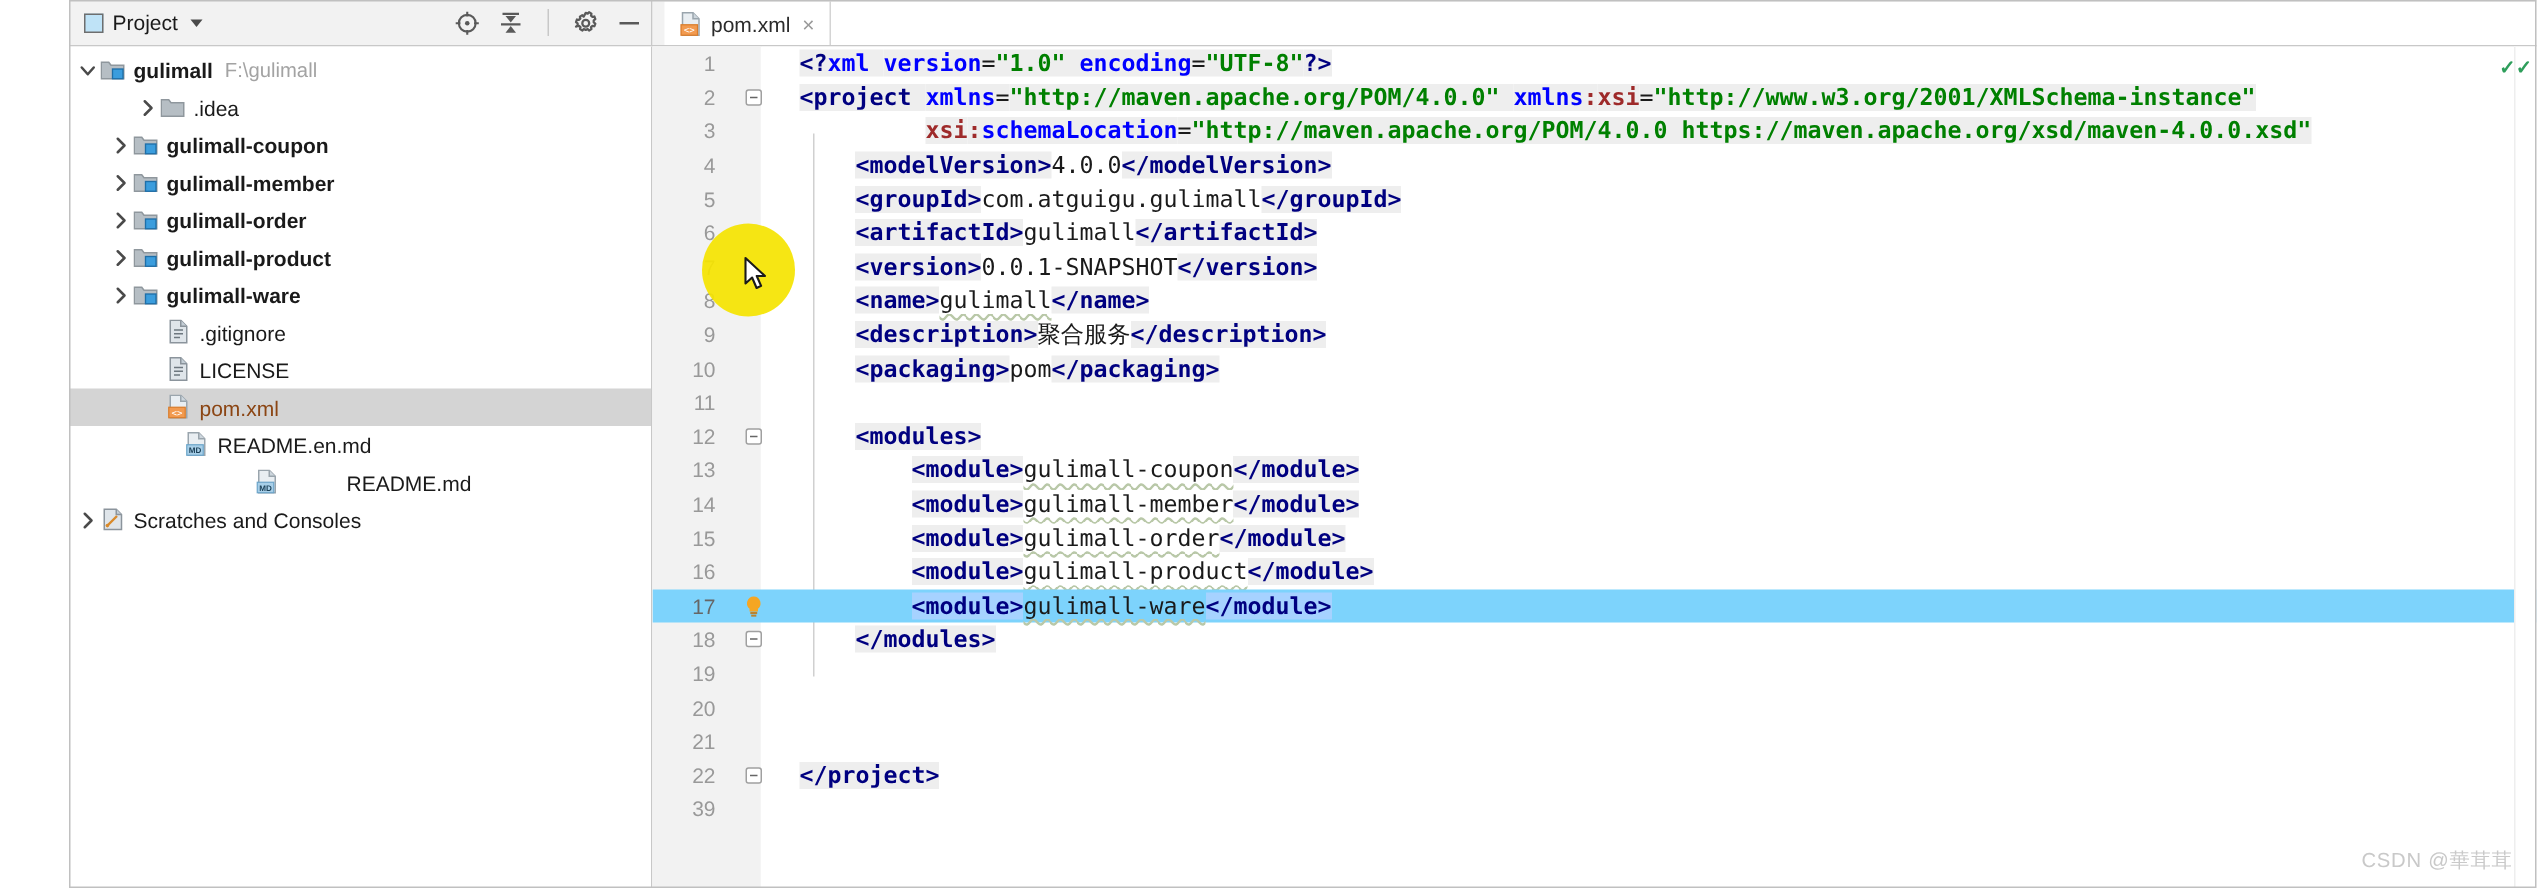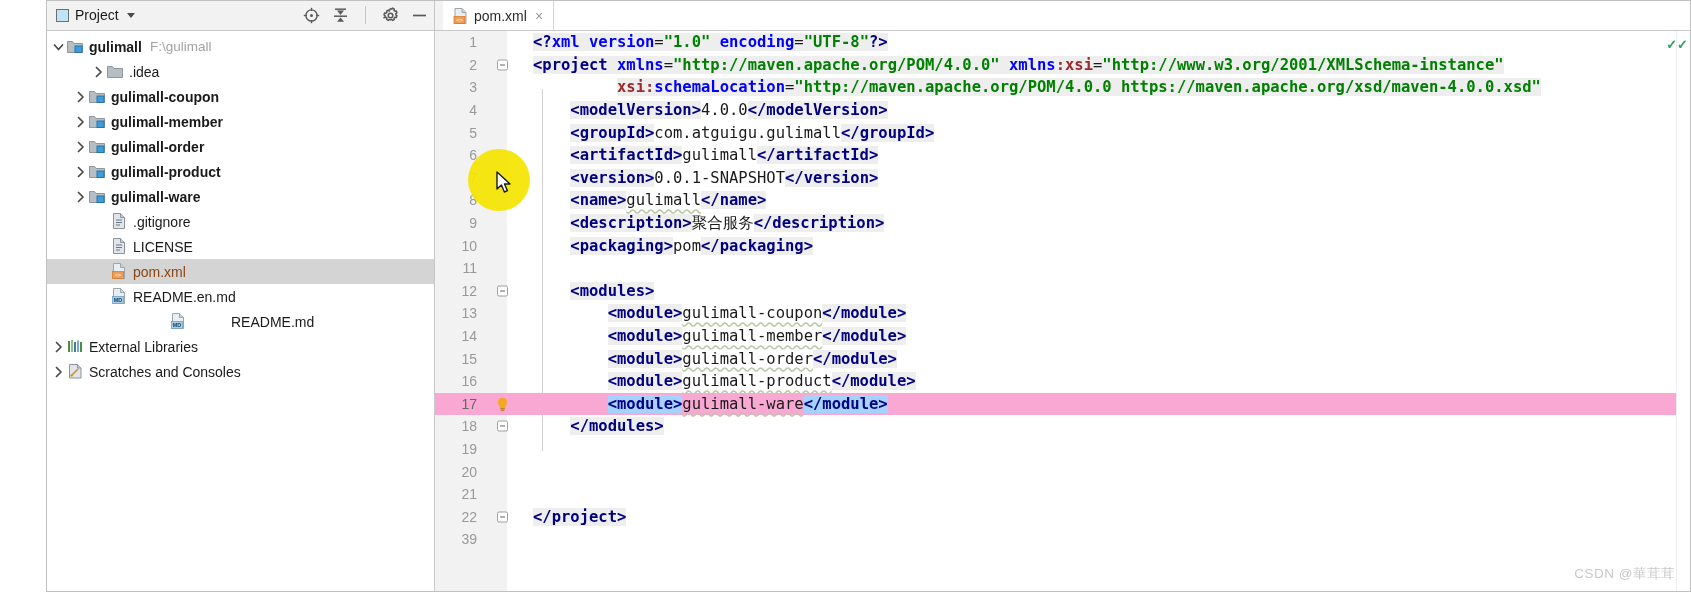--- a/index.html
+++ b/index.html
@@ -89,21 +89,21 @@
   .gutter2{
     position:absolute;left:72px;top:0;bottom:0;width:26px;background:#ffffff;
   }
   .codepane{position:absolute;left:0;right:0;top:0;bottom:0;}
   .lnrow{
     position:relative;height:22.6px;display:flex;align-items:center;
     font-family:"DejaVu Sans Mono","Liberation Mono",monospace;
     font-size:15.5px;
     white-space:pre;
   }
-  .lnrow.cur{background:#f9a8d4;}
+  .lnrow.cur{background:#7dd3fc;}
   .lnum{
     width:52px;flex:0 0 52px;text-align:right;
     color:#999999;font-size:14px;
     font-family:"Liberation Sans",sans-serif;
     padding-right:10px;box-sizing:border-box;
   }
   .lnrow.cur .lnum{color:#666666;}
   .gutterfold{width:36px;flex:0 0 36px;position:relative;}
   .code{padding-left:10px;position:relative;}
 
@@ -353,21 +353,21 @@
           <span class="ficon">
             <svg viewBox="0 0 16 17" width="16" height="17">
               <path d="M2.5 0.5h7l4 4v11h-11z" fill="#e9eef2" stroke="#9aa5ad" stroke-width="1"></path>
               <path d="M9.5 0.5v4h4" fill="#cdd6dd" stroke="#9aa5ad" stroke-width="1"></path>
               <rect x="1.5" y="8.5" width="11" height="7" fill="#f29a4f" stroke="#d97c2b" stroke-width="0.8"></rect>
               <text x="7" y="14.2" font-size="6" fill="#ffffff" text-anchor="middle" font-family="DejaVu Sans Mono, monospace">&lt;&gt;</text>
             </svg>
           </span>
           <span class="rlabel sel">pom.xml</span>
         </div>
-        <div class="row" style="padding-left: 48px;">
+        <div class="row" style="padding-left: 60px;">
           <span class="arrow"></span>
           <span class="ficon">
             <svg viewBox="0 0 16 17" width="16" height="17">
               <path d="M2.5 0.5h7l4 4v11h-11z" fill="#e9eef2" stroke="#9aa5ad" stroke-width="1"></path>
               <path d="M9.5 0.5v4h4" fill="#cdd6dd" stroke="#9aa5ad" stroke-width="1"></path>
               <rect x="1.5" y="8.5" width="11" height="7" fill="#a8cfe8" stroke="#6ba4c9" stroke-width="0.8"></rect>
               <text x="7" y="14.3" font-size="5.4" fill="#1a3f57" text-anchor="middle" font-family="Liberation Sans, sans-serif" font-weight="bold">MD</text>
             </svg>
           </span>
           <span class="rlabel">README.en.md</span>
@@ -376,37 +376,20 @@
           <span class="arrow"></span>
           <span class="ficon">
             <svg viewBox="0 0 16 17" width="16" height="17">
               <path d="M2.5 0.5h7l4 4v11h-11z" fill="#e9eef2" stroke="#9aa5ad" stroke-width="1"></path>
               <path d="M9.5 0.5v4h4" fill="#cdd6dd" stroke="#9aa5ad" stroke-width="1"></path>
               <rect x="1.5" y="8.5" width="11" height="7" fill="#a8cfe8" stroke="#6ba4c9" stroke-width="0.8"></rect>
               <text x="7" y="14.3" font-size="5.4" fill="#1a3f57" text-anchor="middle" font-family="Liberation Sans, sans-serif" font-weight="bold">MD</text>
             </svg>
           </span>
           <span class="rlabel">README.md</span>
-        </div>
-        <div class="row" style="padding-left: 4px;">
-          <span class="arrow">
-            <svg viewBox="0 0 13 14" width="13" height="14">
-              <polyline points="4.5,2.5 9,7 4.5,11.5" fill="none" stroke="#4a4a4a" stroke-width="1.7" stroke-linecap="round" stroke-linejoin="round"></polyline>
-            </svg>
-          </span>
-          <span class="ficon">
-            <svg viewBox="0 0 17 17" width="17" height="17">
-              <rect x="1" y="3" width="2" height="11" fill="#4a8f3c"></rect>
-              <rect x="4" y="2" width="2" height="12" fill="#8fc47a"></rect>
-              <rect x="7" y="4" width="2" height="10" fill="#3d7bb5"></rect>
-              <rect x="10" y="2.5" width="2" height="11.5" fill="#7aa9d4"></rect>
-              <rect x="13" y="4" width="2" height="10" fill="#4a8f3c"></rect>
-            </svg>
-          </span>
-          <span class="rlabel">External Libraries</span>
         </div>
         <div class="row" style="padding-left: 4px;">
           <span class="arrow">
             <svg viewBox="0 0 13 14" width="13" height="14">
               <polyline points="4.5,2.5 9,7 4.5,11.5" fill="none" stroke="#4a4a4a" stroke-width="1.7" stroke-linecap="round" stroke-linejoin="round"></polyline>
             </svg>
           </span>
           <span class="ficon">
             <svg viewBox="0 0 17 17" width="17" height="17">
               <path d="M2.5 1.5h8l3.5 3.5v10h-11.5z" fill="#dfe5ea" stroke="#8b949c" stroke-width="1"></path>

